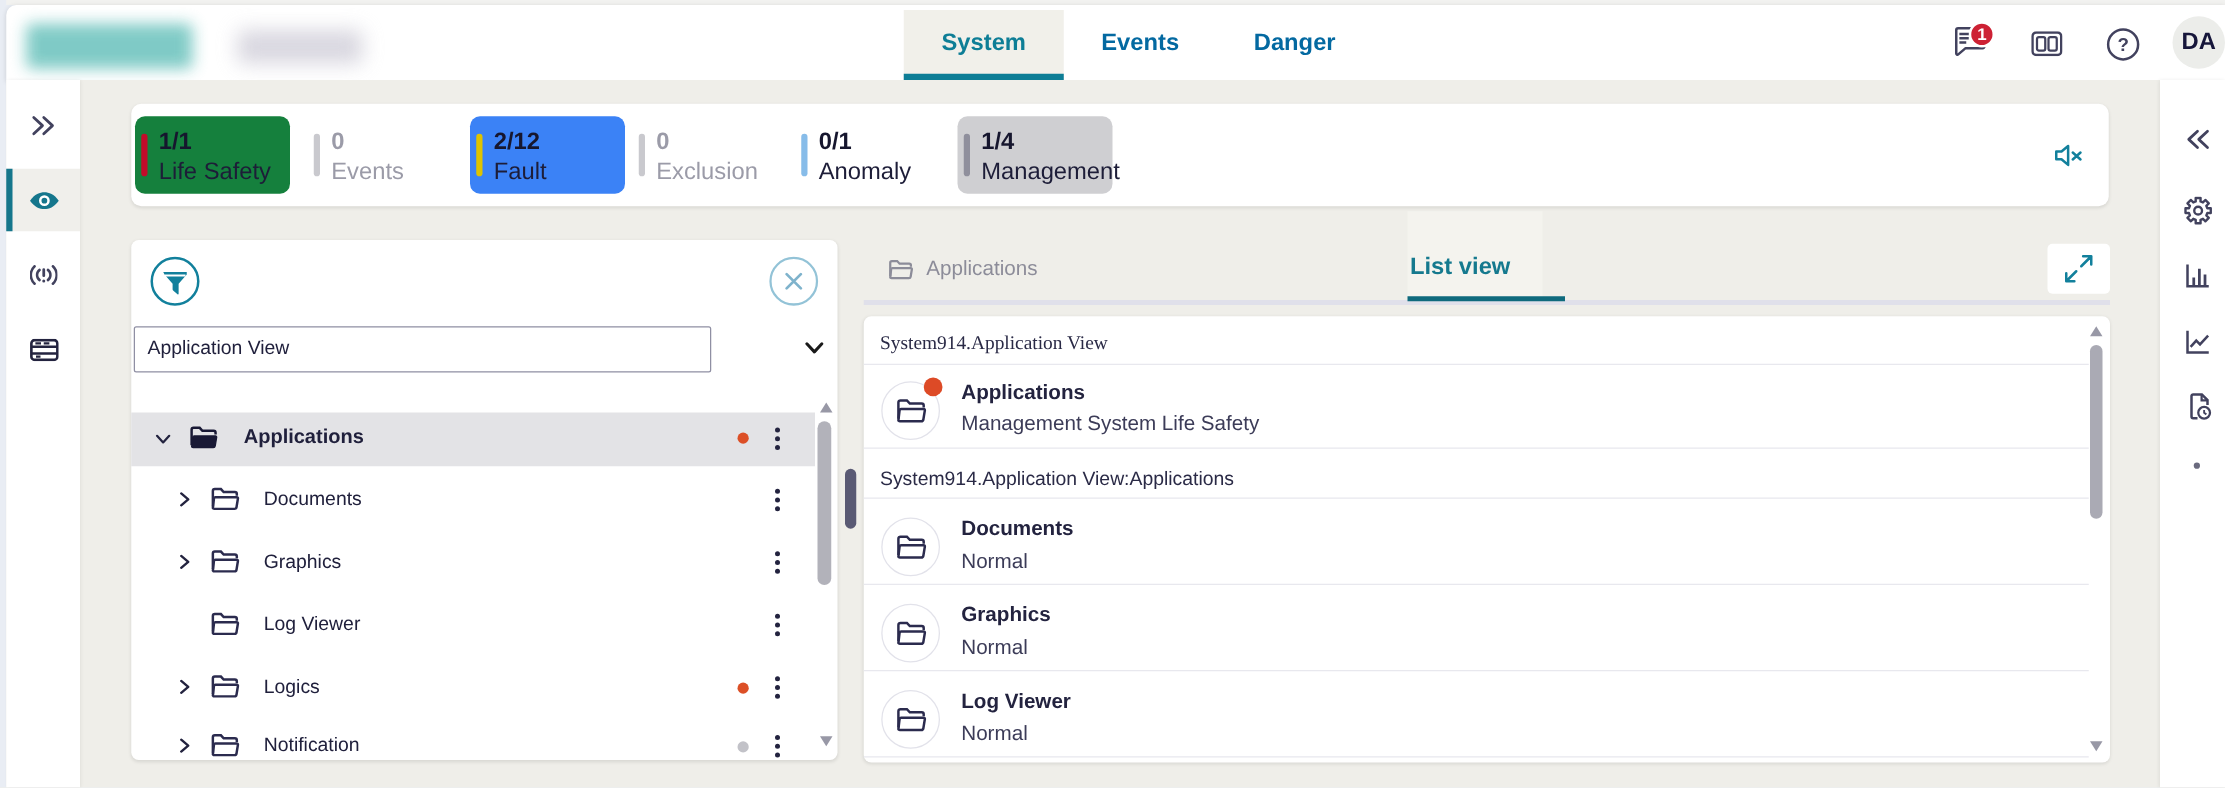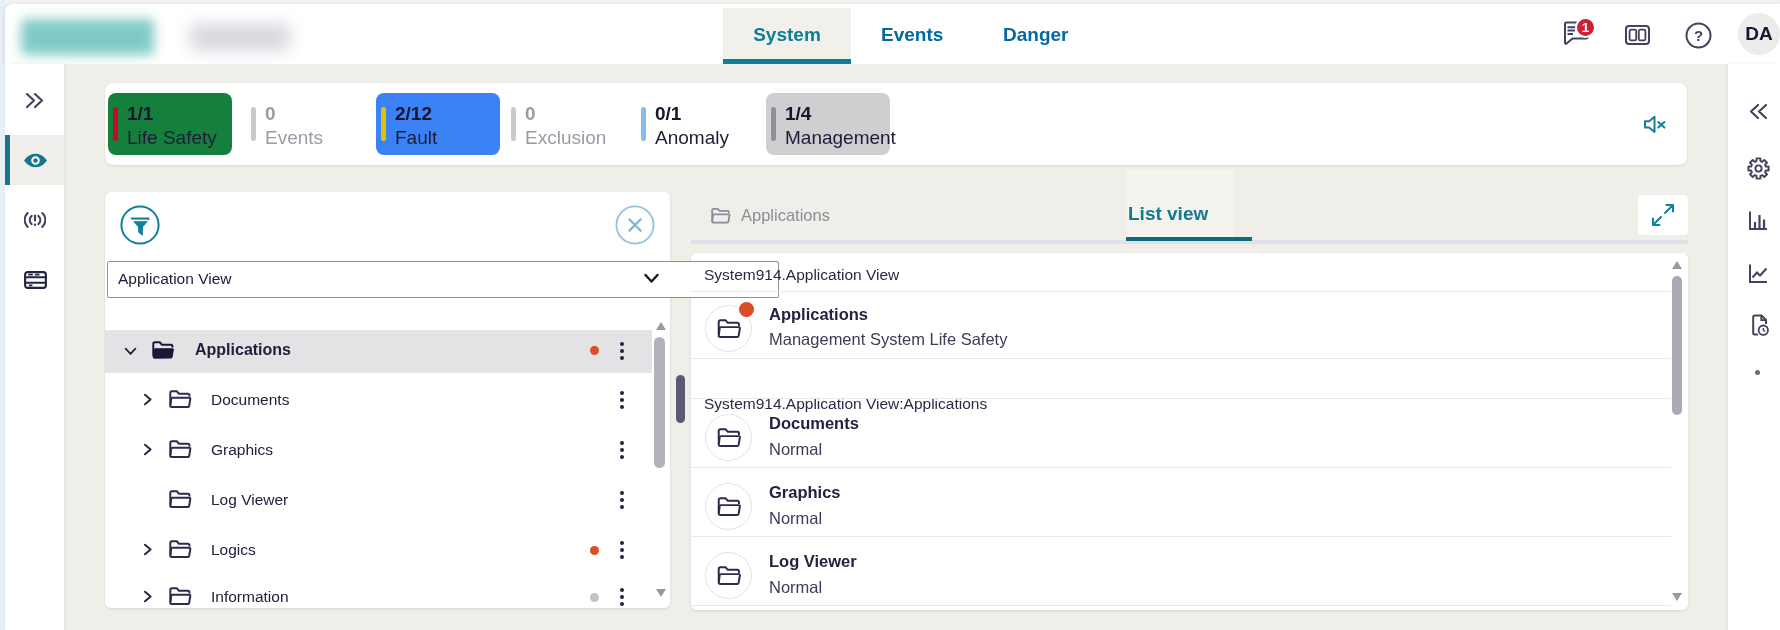--- a/index.html
+++ b/index.html
@@ -30,21 +30,21 @@
 
 #leftcard { left:105px; top:192px; width:565px; height:416px; background:#fff; border-radius:6px; box-shadow:0 1px 3px rgba(0,0,0,.1); overflow:hidden; }
 #rightcard { left:691px; top:253px; width:997px; height:357px; background:#fff; border-radius:6px; box-shadow:0 1px 3px rgba(0,0,0,.1); overflow:hidden; }
 #splitter { left:676px; top:375px; width:9px; height:48px; background:#5a5a74; border-radius:5px; }
 #crumbtxt { left:741px; top:206px; font-size:16.5px; color:#8c8c99; }
 #listview { left:1128px; top:203px; width:124px; text-align:left; font-size:19px; font-weight:bold; color:#15798e; }
 #lvbar { left:1126px; top:236.5px; width:126px; height:4.5px; background:#0f6a7d; }
 #tabline { left:691px; top:240px; width:997px; height:3.5px; background:#e0e0ea; }
 #expandbtn { left:1638px; top:195px; width:50px; height:40px; background:#fff; border-radius:4px; }
 
-#dropdown { left:107px; top:261px; width:672px; height:37px; border:1.5px solid #8f8fa3; border-radius:2px; background:#fff; }
+#dropdown { left:107px; top:261px; width:462px; height:37px; border:1.5px solid #8f8fa3; border-radius:2px; background:#fff; }
 #dropdown span { position:absolute; left:10px; top:8px; font-size:15.5px; color:#20203c; }
 .dot { position:absolute; width:4px; height:4px; border-radius:50%; background:#23233f; left:0; }
 .odot { position:absolute; width:9px; height:9px; border-radius:50%; background:#dc4f26; }
 
 .lhead { position:absolute; left:13px; font-size:15.5px; color:#2a2a46; }
 .litem .tit { position:absolute; left:78px; font-size:16.5px; font-weight:bold; color:#23233f; }
 .lsep { position:absolute; left:0; width:980px; height:1px; background:#e8e8ee; }
 .circ { position:absolute; left:14px; width:47px; height:47px; border:1px solid #e2e2ea; border-radius:50%; background:#fff; }
 svg { display:block; }
 </style>
@@ -244,55 +244,55 @@
 <div class="abs dot" style="left:620px;top:541px;"></div>
 <div class="abs dot" style="left:620px;top:548px;"></div>
 <div class="abs dot" style="left:620px;top:555px;"></div>
 <svg class="abs" style="left:143px;top:590px;" width="10" height="13" viewBox="0 0 11 15">
     <path d="M2 2 l6.5 5.5 L2 13" fill="none" stroke="#23233f" stroke-width="2.2" stroke-linecap="round" stroke-linejoin="round"></path>
   </svg>
 <svg class="abs" style="left:168px;top:586px;" width="25" height="21" viewBox="0 0 24 20">
   <path d="M2.2 15.5 V3.6 a1.5 1.5 0 0 1 1.5 -1.5 h4.7 l2.1 2.3 h8.6 a1.5 1.5 0 0 1 1.5 1.5 v1.3" fill="none" stroke="#2b2b4e" stroke-width="1.9"></path>
   <path d="M2.2 16.7 l.85 -7.4 a1.15 1.15 0 0 1 1.15 -1 h16.4 a.85 .85 0 0 1 .85 1 l-1.1 6.7 a1.55 1.55 0 0 1 -1.55 1.3 H3.35 a1.15 1.15 0 0 1 -1.15 -1.1 z" fill="none" stroke="#2b2b4e" stroke-width="1.9" stroke-linejoin="round"></path>
 </svg>
-<div class="abs" style="left:211px;top:588px;font-size:15.5px;color:#20203c;">Information</div>
+<div class="abs" style="left:211px;top:588px;font-size:15.5px;color:#20203c;">Notification</div>
 <div class="abs odot" style="left:590px;top:593px;background:#c2c2c8;"></div>
 <div class="abs dot" style="left:620px;top:588px;"></div>
 <div class="abs dot" style="left:620px;top:595px;"></div>
 <div class="abs dot" style="left:620px;top:602px;"></div>
 <svg class="abs" style="left:655px;top:321px;" width="12" height="10" viewBox="0 0 12 10">
     <path d="M6 1 L11 9 H1 z" fill="#9898a6"></path>
   </svg>
 <div class="abs" style="left:654px;top:337px;width:11px;height:131px;background:#b2b2ba;border-radius:6px;"></div>
 <svg class="abs" style="left:655px;top:588px;" width="12" height="10" viewBox="0 0 12 10">
     <path d="M6 9 L11 1 H1 z" fill="#9898a6"></path>
   </svg>
 <svg class="abs" style="left:710px;top:207px;" width="22" height="18" viewBox="0 0 24 20">
   <path d="M2.2 15.5 V3.6 a1.5 1.5 0 0 1 1.5 -1.5 h4.7 l2.1 2.3 h8.6 a1.5 1.5 0 0 1 1.5 1.5 v1.3" fill="none" stroke="#8c8c99" stroke-width="2"></path>
   <path d="M2.2 16.7 l.85 -7.4 a1.15 1.15 0 0 1 1.15 -1 h16.4 a.85 .85 0 0 1 .85 1 l-1.1 6.7 a1.55 1.55 0 0 1 -1.55 1.3 H3.35 a1.15 1.15 0 0 1 -1.15 -1.1 z" fill="none" stroke="#8c8c99" stroke-width="2" stroke-linejoin="round"></path>
 </svg>
 <svg class="abs" style="left:1650px;top:202px;" width="26" height="26" viewBox="0 0 26 26">
   <path d="M15 11 L23 3 M23 3 h-6.5 M23 3 v6.5" fill="none" stroke="#12809c" stroke-width="2" stroke-linecap="round" stroke-linejoin="round"></path>
   <path d="M11 15 L3 23 M3 23 h6.5 M3 23 v-6.5" fill="none" stroke="#12809c" stroke-width="2" stroke-linecap="round" stroke-linejoin="round"></path>
 </svg>
 
-<div class="abs lhead" style="left:704px;top:266px;">System914.Application View</div>
+<div class="abs lhead" style="left:704px;top:266px;font-family:Liberation Serif, serif;">System914.Application View</div>
 <div class="abs lsep" style="left:691px;top:291px;"></div>
 <div class="abs circ" style="left:705px;top:305px;"></div>
 <svg class="abs" style="left:716px;top:318px;" width="27" height="22" viewBox="0 0 24 20">
   <path d="M2.2 15.5 V3.6 a1.5 1.5 0 0 1 1.5 -1.5 h4.7 l2.1 2.3 h8.6 a1.5 1.5 0 0 1 1.5 1.5 v1.3" fill="none" stroke="#2b2b4e" stroke-width="1.8"></path>
   <path d="M2.2 16.7 l.85 -7.4 a1.15 1.15 0 0 1 1.15 -1 h16.4 a.85 .85 0 0 1 .85 1 l-1.1 6.7 a1.55 1.55 0 0 1 -1.55 1.3 H3.35 a1.15 1.15 0 0 1 -1.15 -1.1 z" fill="none" stroke="#2b2b4e" stroke-width="1.8" stroke-linejoin="round"></path>
 </svg>
 <div class="abs" style="left:739px;top:302px;width:15px;height:15px;border-radius:50%;background:#dd4a26;"></div>
 <div class="abs litem">
     <div class="tit" style="left:769px;top:305px;">Applications</div>
   </div>
 <div class="abs" style="left:769px;top:330px;font-size:16.5px;color:#3c3c58;">Management System Life Safety</div>
 <div class="abs lsep" style="left:691px;top:358px;"></div>
-<div class="abs lhead" style="left:704px;top:375px;margin-top:20px;">System914.Application View:Applications</div>
+<div class="abs lhead" style="left:704px;top:375px;">System914.Application View:Applications</div>
 <div class="abs lsep" style="left:691px;top:398px;"></div>
 <div class="abs circ" style="left:705px;top:414px;"></div>
 <svg class="abs" style="left:716px;top:427px;" width="27" height="22" viewBox="0 0 24 20">
   <path d="M2.2 15.5 V3.6 a1.5 1.5 0 0 1 1.5 -1.5 h4.7 l2.1 2.3 h8.6 a1.5 1.5 0 0 1 1.5 1.5 v1.3" fill="none" stroke="#2b2b4e" stroke-width="1.8"></path>
   <path d="M2.2 16.7 l.85 -7.4 a1.15 1.15 0 0 1 1.15 -1 h16.4 a.85 .85 0 0 1 .85 1 l-1.1 6.7 a1.55 1.55 0 0 1 -1.55 1.3 H3.35 a1.15 1.15 0 0 1 -1.15 -1.1 z" fill="none" stroke="#2b2b4e" stroke-width="1.8" stroke-linejoin="round"></path>
 </svg>
 <div class="abs" style="left:769px;top:414px;font-size:16.5px;font-weight:bold;color:#23233f;">Documents</div>
 <div class="abs" style="left:769px;top:440px;font-size:16.5px;color:#3c3c58;">Normal</div>
 <div class="abs lsep" style="left:691px;top:467px;"></div>
 <div class="abs circ" style="left:705px;top:483px;"></div>

